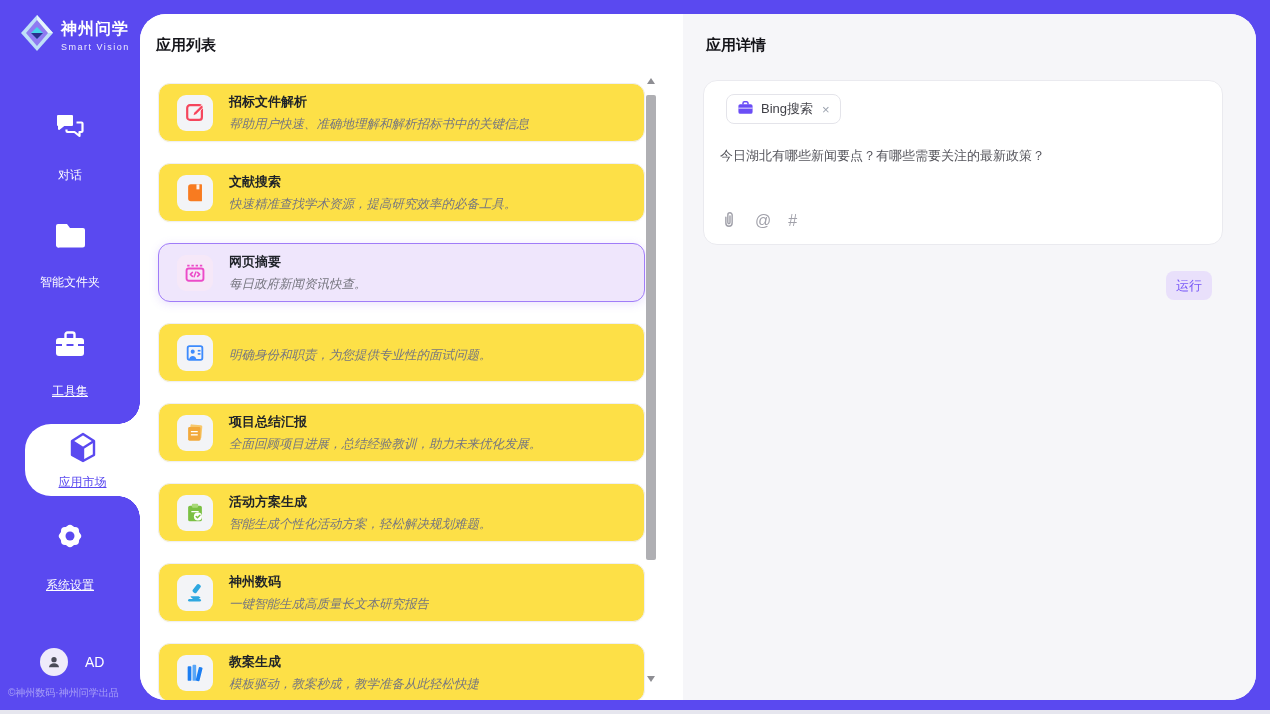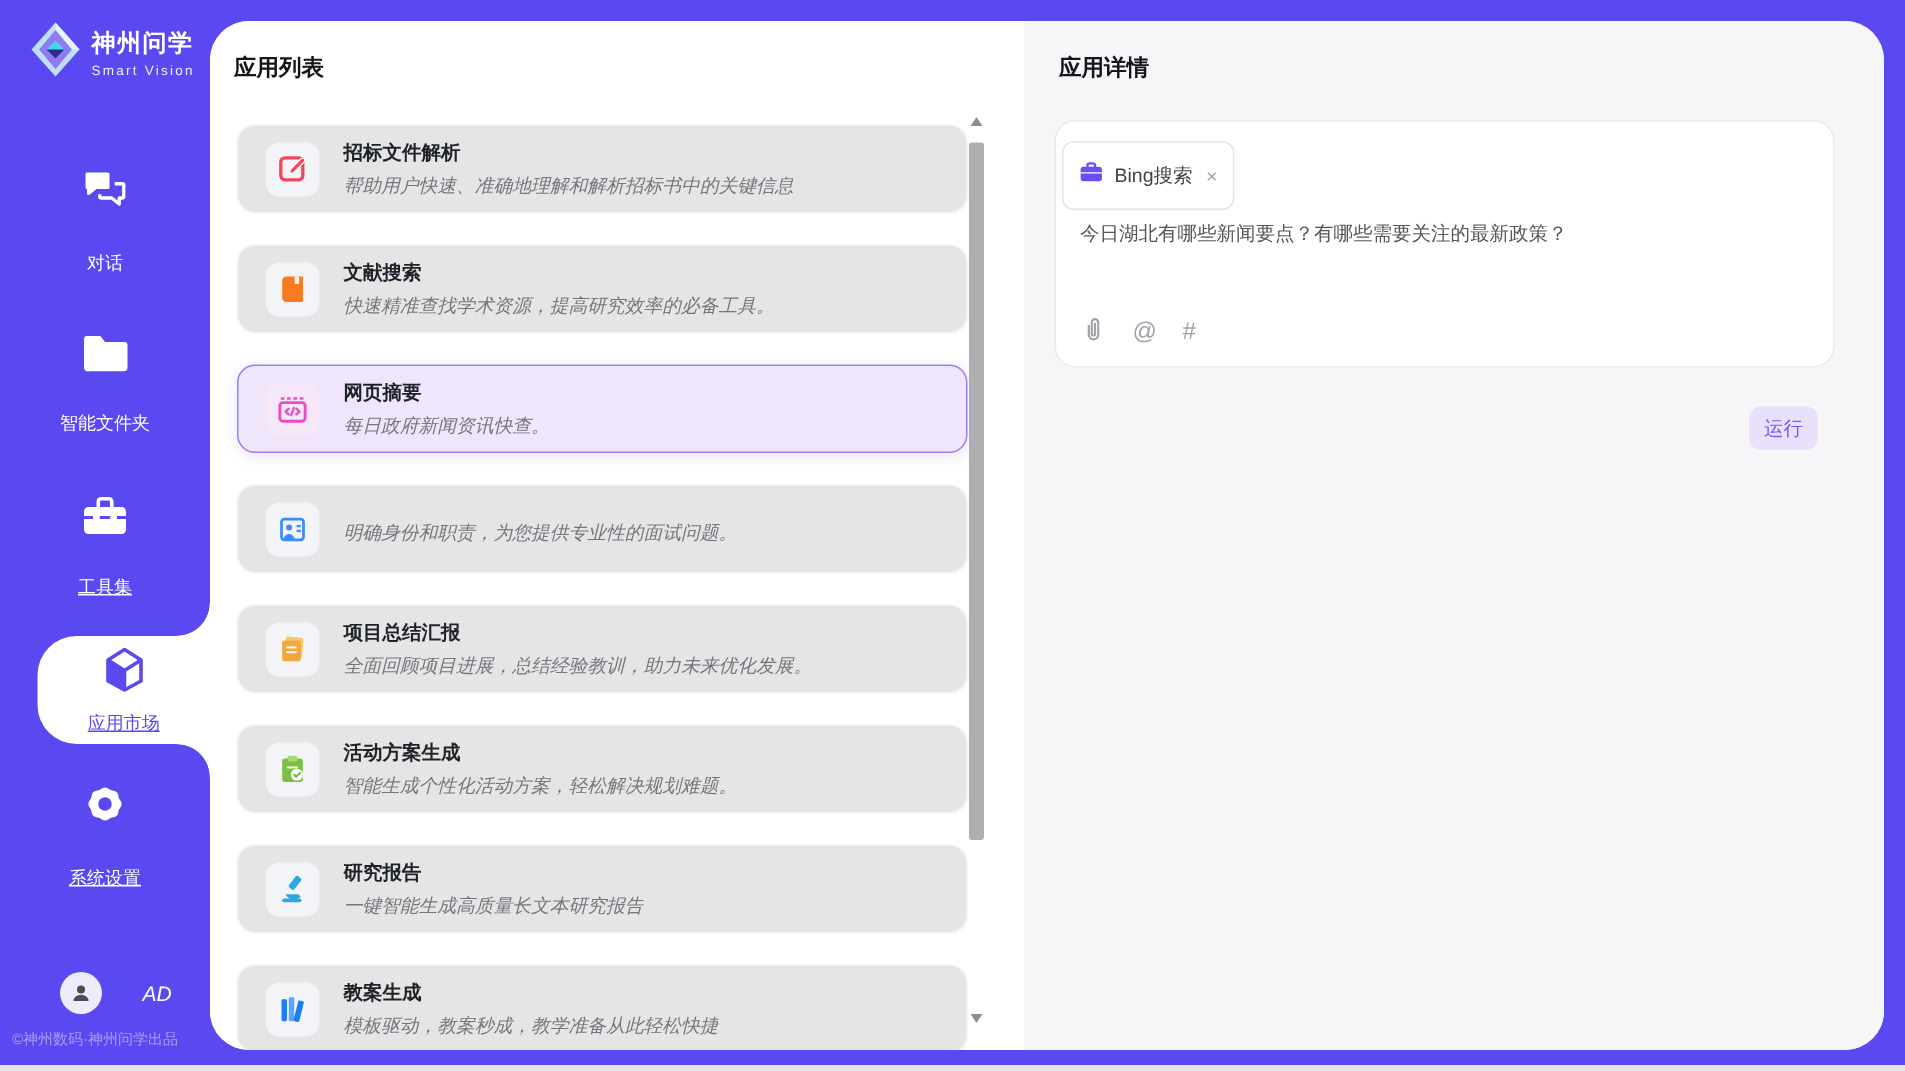--- a/index.html
+++ b/index.html
@@ -26,36 +26,36 @@
   
   .pill { position:absolute; left:25px; right:0; top:424px; height:72px; background:#fff;
           border-radius:26px 0 0 26px; display:flex; flex-direction:column; align-items:center;
           justify-content:center; cursor:pointer; }
   .bump-top { position:absolute; right:0; top:402px; width:22px; height:22px;
           background:radial-gradient(circle 22px at 0 0, #5A49F0 98%, #fff 100%); }
   .bump-bot { position:absolute; right:0; top:496px; width:22px; height:22px;
           background:radial-gradient(circle 22px at 0 100%, #5A49F0 98%, #fff 100%); }
   .pill .nav-label { color:#5A49F0; margin-top:4px; }
 
-  .user-row { position:absolute; left:40px; top:648px; display:flex; align-items:center; gap:27px;font-style:italic; }
+  .user-row { position:absolute; left:40px; top:648px; display:flex; align-items:center; gap:17px; }
   .avatar { width:28px; height:28px; border-radius:50%; background:#EFEBFA; display:flex;
             align-items:center; justify-content:center; }
   .user-name { font-size:14px; color:#fff; }
   .copyright { position:absolute; left:8px; top:686px; font-size:10px; color:rgba(255,255,255,.45); white-space:nowrap; }
 
   
   .wrapper { position:absolute; left:140px; top:14px; width:1116px; height:686px;
              border-radius:26px; overflow:hidden; background:#fff; display:flex; }
 
   
   .panel-list { position:relative; width:543px; height:686px; background:#fff; }
   .panel-title { position:absolute; left:16px; top:22px; font-size:15px; font-weight:bold; color:#15151A; }
   .cards { position:absolute; left:18px; top:69px; width:487px; }
   .app-card { height:59px; margin-bottom:21px; border:1px solid #EFEFF3; border-radius:12px;
-              background:#e5e5e5; display:flex; align-items:center; padding:0 16px 0 18px; gap:16px;
+              background:#fde047; display:flex; align-items:center; padding:0 16px 0 18px; gap:16px;
               box-shadow:0 1px 2px rgba(0,0,0,.02); cursor:pointer; }
   .app-card.selected { background:#EFE6FC; border:1.5px solid #A07CF8;
               box-shadow:0 2px 10px rgba(139,92,246,.18); }
   .tile { width:36px; height:36px; border-radius:9px; background:#F3F4F7; flex:none;
           display:flex; align-items:center; justify-content:center; }
   .app-card.selected .tile { background:#F6E8F8; }
   .app-name { font-size:13px; font-weight:bold; color:#1F2329; }
   .app-desc { font-size:12.5px; color:#76767F; margin-top:5px; white-space:nowrap; overflow:hidden;font-style:italic; }
 
   
@@ -63,21 +63,21 @@
   .sb-arrow-up { position:absolute; top:2px; left:1px; width:0; height:0;
       border-left:4.5px solid transparent; border-right:4.5px solid transparent; border-bottom:6px solid #8E8E93; }
   .sb-thumb { position:absolute; top:19px; left:0; width:10px; height:465px; background:#AFAFB3; border-radius:2px; }
   .sb-arrow-down { position:absolute; top:600px; left:1px; width:0; height:0;
       border-left:4.5px solid transparent; border-right:4.5px solid transparent; border-top:6px solid #8E8E93; }
 
   
   .panel-detail { position:relative; width:573px; height:686px; background:#F6F6F9; }
   .input-card { position:absolute; left:20px; top:66px; width:520px; height:165px; background:#fff;
                 border:1px solid #EAEAEF; border-radius:14px; cursor:text; }
-  .tool-tag { position:absolute; left:4px; top:13px; height:46px; display:inline-flex; align-items:center;
+  .tool-tag { position:absolute; left:22px; top:13px; height:30px; display:inline-flex; align-items:center;
               gap:7px; padding:0 10px; background:#fff; border:1px solid #E4E4EA; border-radius:8px; cursor:default; }
   .tool-tag .t-label { font-size:13px; color:#3F3F46; }
   .tool-tag .t-close { font-size:13px; color:#9CA3AF; margin-left:2px; cursor:pointer; }
   .query { position:absolute; left:16px; top:66px; font-size:13px; color:#55555C; width:480px; }
   .input-icons { position:absolute; left:16px; top:128px; display:flex; align-items:center; gap:17px;
                  color:#A1A1AA; font-size:16px; }
   .run-btn { position:absolute; right:44px; top:257px; width:46px; height:29px; background:#E9E0FB;
              color:#7857F7; font-size:13px; border:none; border-radius:8px; cursor:pointer;
              display:flex; align-items:center; justify-content:center; }
 </style>
@@ -273,21 +273,21 @@
 
         <div class="app-card">
           <span class="tile">
             <svg width="22" height="22" viewBox="0 0 24 24" fill="#2EA7E0">
               <rect x="11.5" y="2" width="5" height="10.5" rx="1.6" transform="rotate(38 14 7)"></rect>
               <path d="M7 15.5 a6.5 6.5 0 0 0 11 1.5 l-2-1.5 z"></path>
               <rect x="4.5" y="18.5" width="14" height="2.8" rx="1.4"></rect>
             </svg>
           </span>
           <span>
-            <div class="app-name">研究报告</div>
+            <div class="app-name">神州数码</div>
             <div class="app-desc">一键智能生成高质量长文本研究报告</div>
           </span>
         </div>
 
         <div class="app-card">
           <span class="tile">
             <svg width="22" height="22" viewBox="0 0 24 24">
               <rect x="4" y="4.5" width="4" height="16" rx="1" fill="#1C7EF2"></rect>
               <rect x="9.3" y="3" width="4" height="17.5" rx="1" fill="#5AA7F8"></rect>
               <rect x="14.5" y="5.5" width="4.2" height="15.5" rx="1" fill="#1C7EF2" transform="rotate(14 16.6 13)"></rect>

